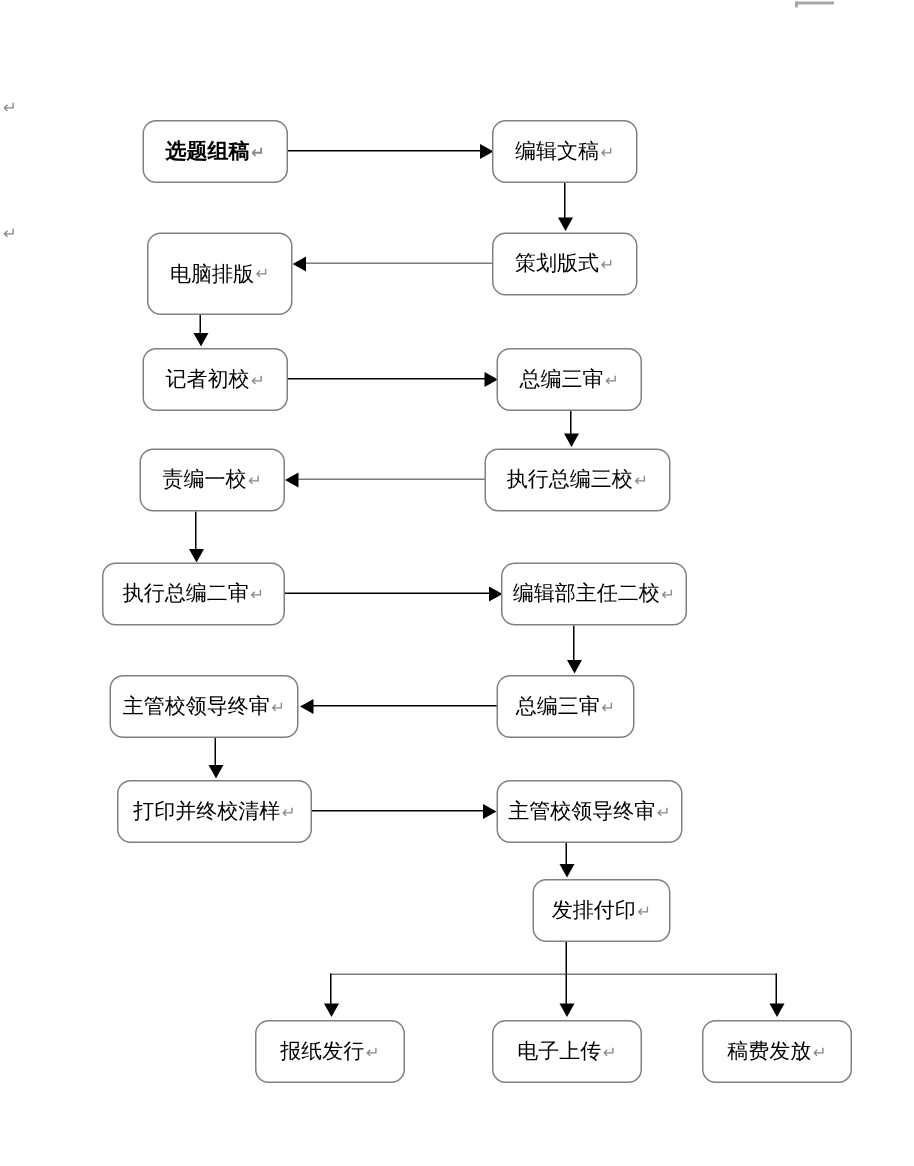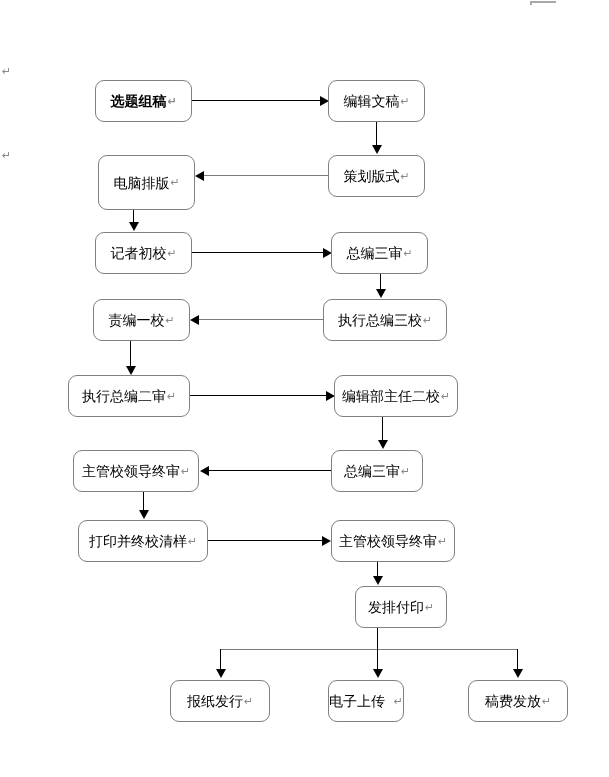--- a/index.html
+++ b/index.html
@@ -253,21 +253,21 @@
   <div class="node" style="left:331px; top:586px; width:92px;  height:42px;margin-left:24px;">
     <span class="label">发排付印</span>
       <span class="pilcrow">↵</span>
   </div>
 
   <div class="node" style="left:170px; top:680px; width:100px; height:42px;">
     <span class="label">报纸发行</span>
       <span class="pilcrow">↵</span>
   </div>
 
-  <div class="node" style="left:328px; top:680px; width:76px; height:42px;justify-content:space-between;">
+  <div class="node" style="left:328px; top:680px; width:100px; height:42px;">
     <span class="label">电子上传</span>
       <span class="pilcrow">↵</span>
   </div>
 
   <div class="node" style="left:468px; top:680px; width:100px; height:42px;">
     <span class="label">稿费发放</span>
       <span class="pilcrow">↵</span>
   </div>
 
 </div>

